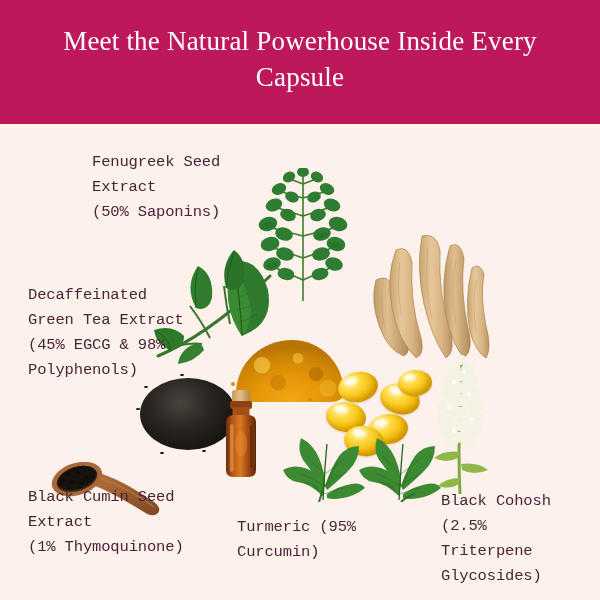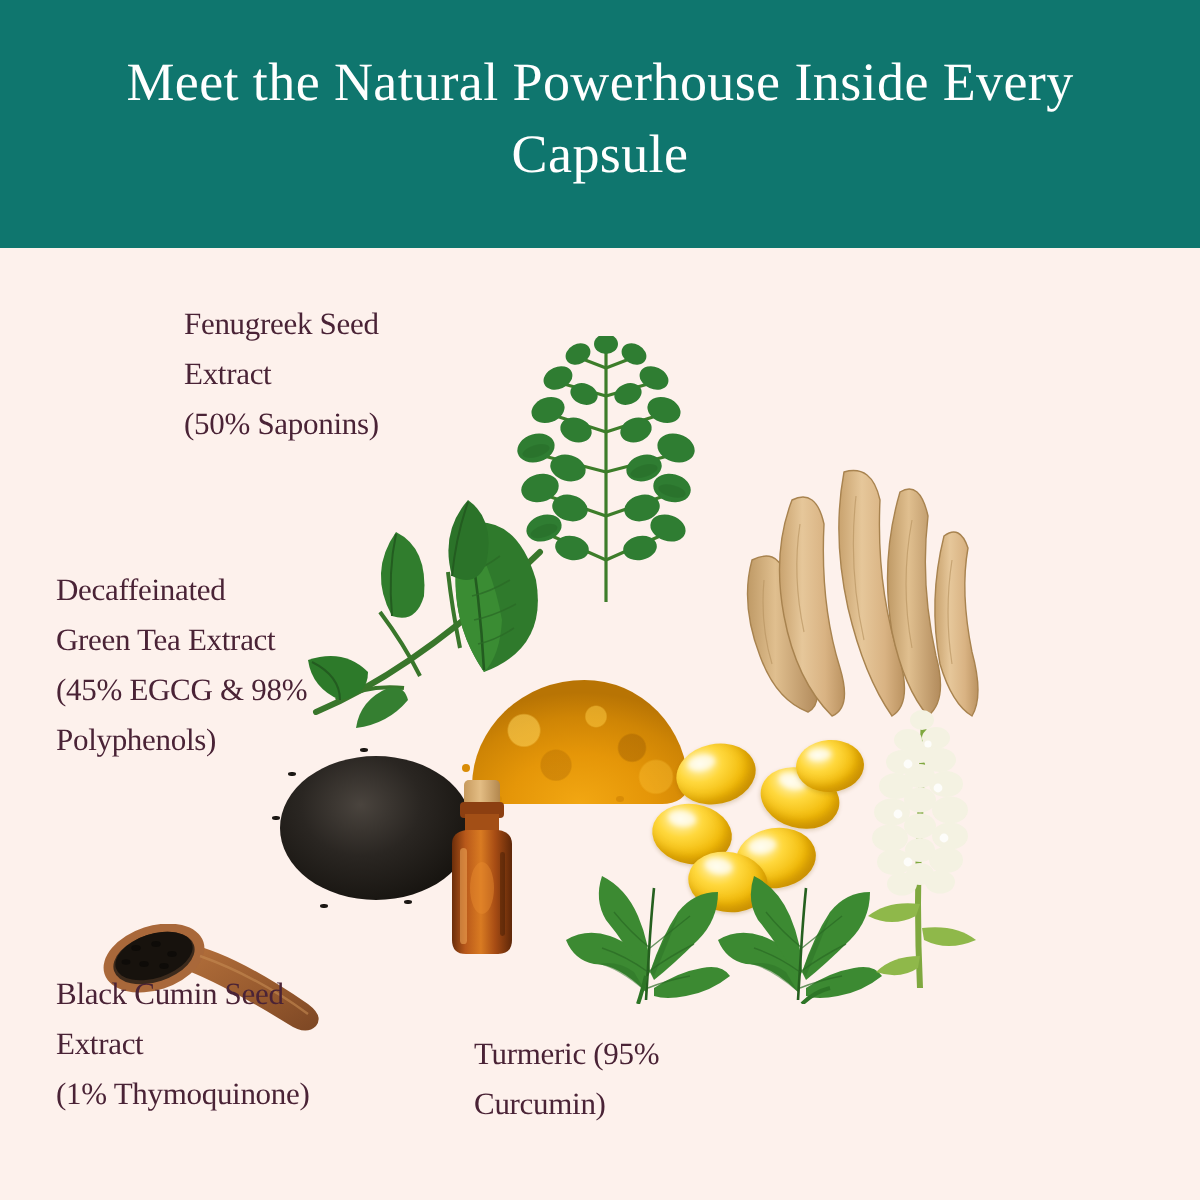--- a/index.html
+++ b/index.html
@@ -6,36 +6,36 @@
   body{
     width:600px;height:600px;overflow:hidden;
     background:#fdf1ec;
     font-family:"Liberation Sans", sans-serif;
   }
   #page{position:relative;width:600px;height:600px;background:#fdf1ec;overflow:hidden;}
 
   
   .header{
     position:absolute;left:0;top:0;width:600px;height:124px;
-    background:#0f766e;
+    background:#be185d;
     display:flex;align-items:center;justify-content:center;
     box-sizing:border-box;padding:6px 26px 10px 26px;
   }
   .header-title{
     color:#ffffff;
     font-family:"Liberation Serif", serif;
     font-size:27px;line-height:1.32;
     text-align:center;font-weight:400;letter-spacing:.2px;
   }
 
   
   .label{
     position:absolute;
     color:#4a2336;
-    font-family:Liberation Serif, serif;
+    font-family:Liberation Mono, monospace;
     font-size:15.5px;line-height:1.62;
     letter-spacing:-.15px;
     white-space:pre-line;
     z-index:40;
   }
   .lbl-fenugreek{left:92px;top:150px;width:150px;}
   .lbl-ashwagandha{left:428px;top:150px;width:160px;}
   .lbl-greentea{left:28px;top:283px;width:160px;}
   .lbl-vitd{left:469px;top:353px;width:120px;}
   .lbl-blackcumin{left:28px;top:485px;width:170px;}
@@ -385,14 +385,17 @@
 Polyphenols)</div>
 
 
   <div class="label lbl-blackcumin">Black Cumin Seed
 Extract
 (1% Thymoquinone)</div>
 
   <div class="label lbl-turmeric">Turmeric (95%
 Curcumin)</div>
 
+  <div class="label lbl-cohosh">Black Cohosh (2.5%
+Triterpene
+Glycosides)</div>
 
 </div>
 
 </body></html>

